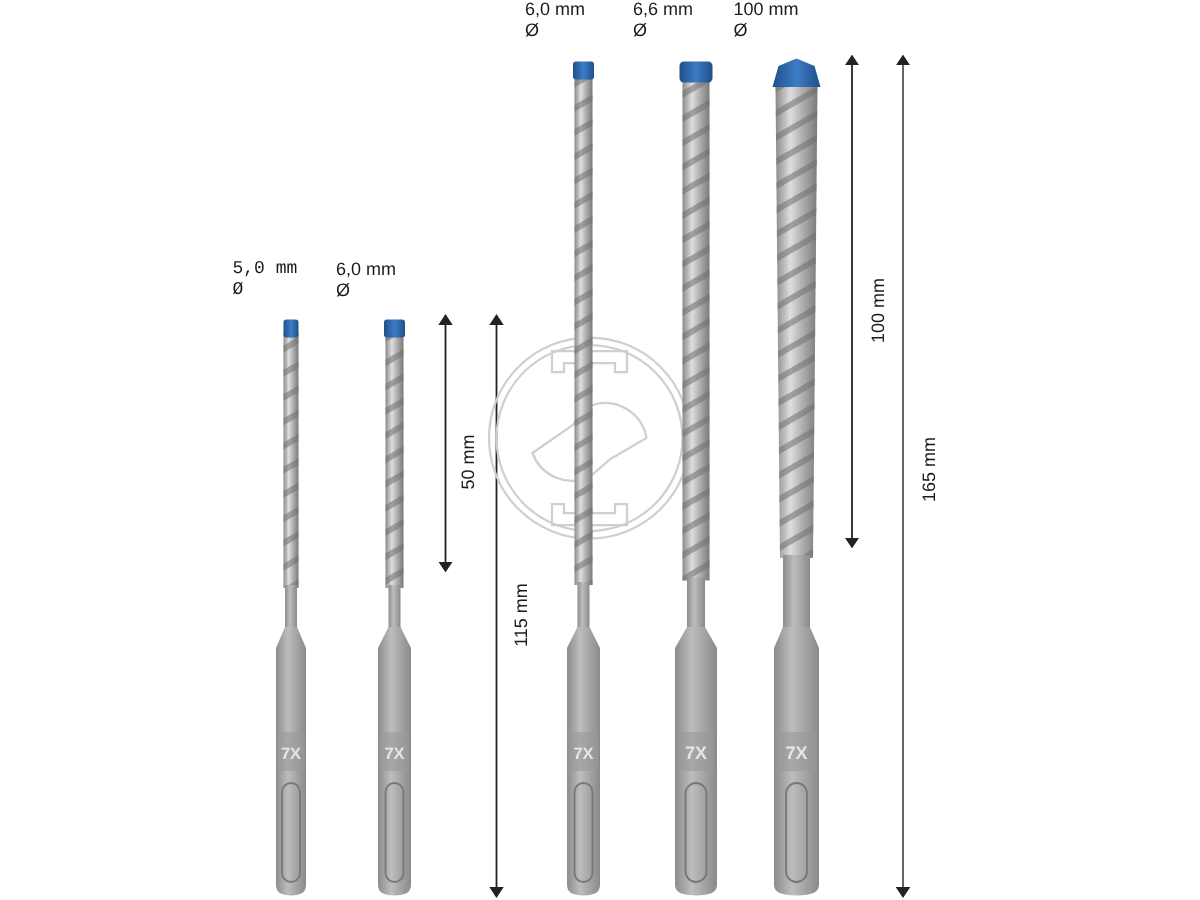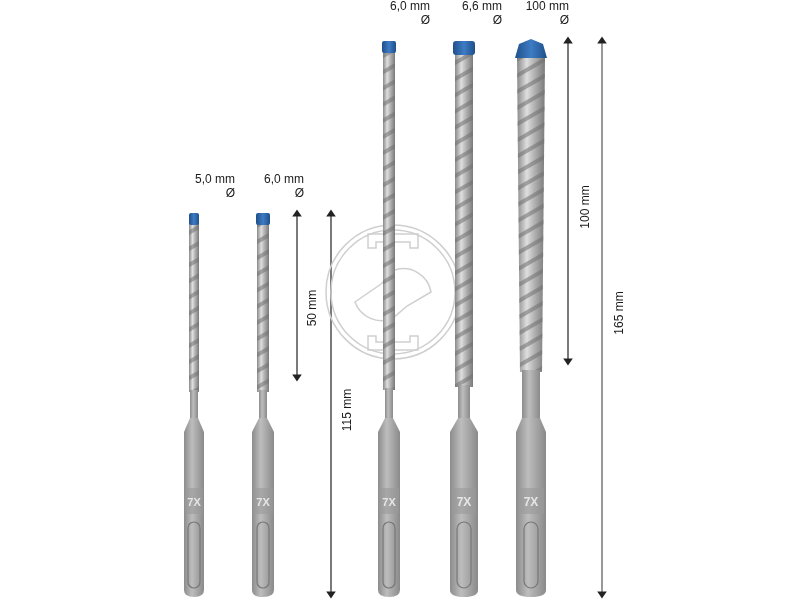--- a/index.html
+++ b/index.html
@@ -1,28 +1,28 @@
 <!DOCTYPE html>
 <html><head>
 <meta charset="utf-8">
 <style>
   html, body { margin:0; padding:0; }
   body { width:800px; height:600px; background:#ffffff; position:relative; overflow:hidden; font-family:"Liberation Sans", sans-serif; }
   .canvas { position:absolute; left:0; top:0; width:800px; height:600px; }
-  .label { position:absolute; text-align:right; font-size:12px; color:#1a1a1a; line-height:14px; width:80px; }
+  .label { position:absolute; text-align:left; font-size:12px; color:#1a1a1a; line-height:14px; width:80px; }
   .label .sym { display:block; font-size:12px; }
   .vlabel { position:absolute; font-size:12px; color:#1a1a1a; transform:rotate(-90deg); transform-origin:center center; white-space:nowrap; }
   .watermark { position:absolute; left:323px; top:222px; width:140px; height:140px; }
 </style>
 </head>
 <body>
 
 <div class="canvas">
 
-  <div class="label" style="left:155px; top:172px;">
+  <div class="label" style="left:155px; top:172px;font-family:Liberation Mono, monospace;">
     <span>5,0 mm</span>
     <span class="sym">Ø</span>
   </div>
   <div class="label" style="left:224px; top:172px;">
     <span>6,0 mm</span>
     <span class="sym">Ø</span>
   </div>
   <div class="label" style="left:350px; top:-1px;">
     <span>6,0 mm</span>
     <span class="sym">Ø</span>

